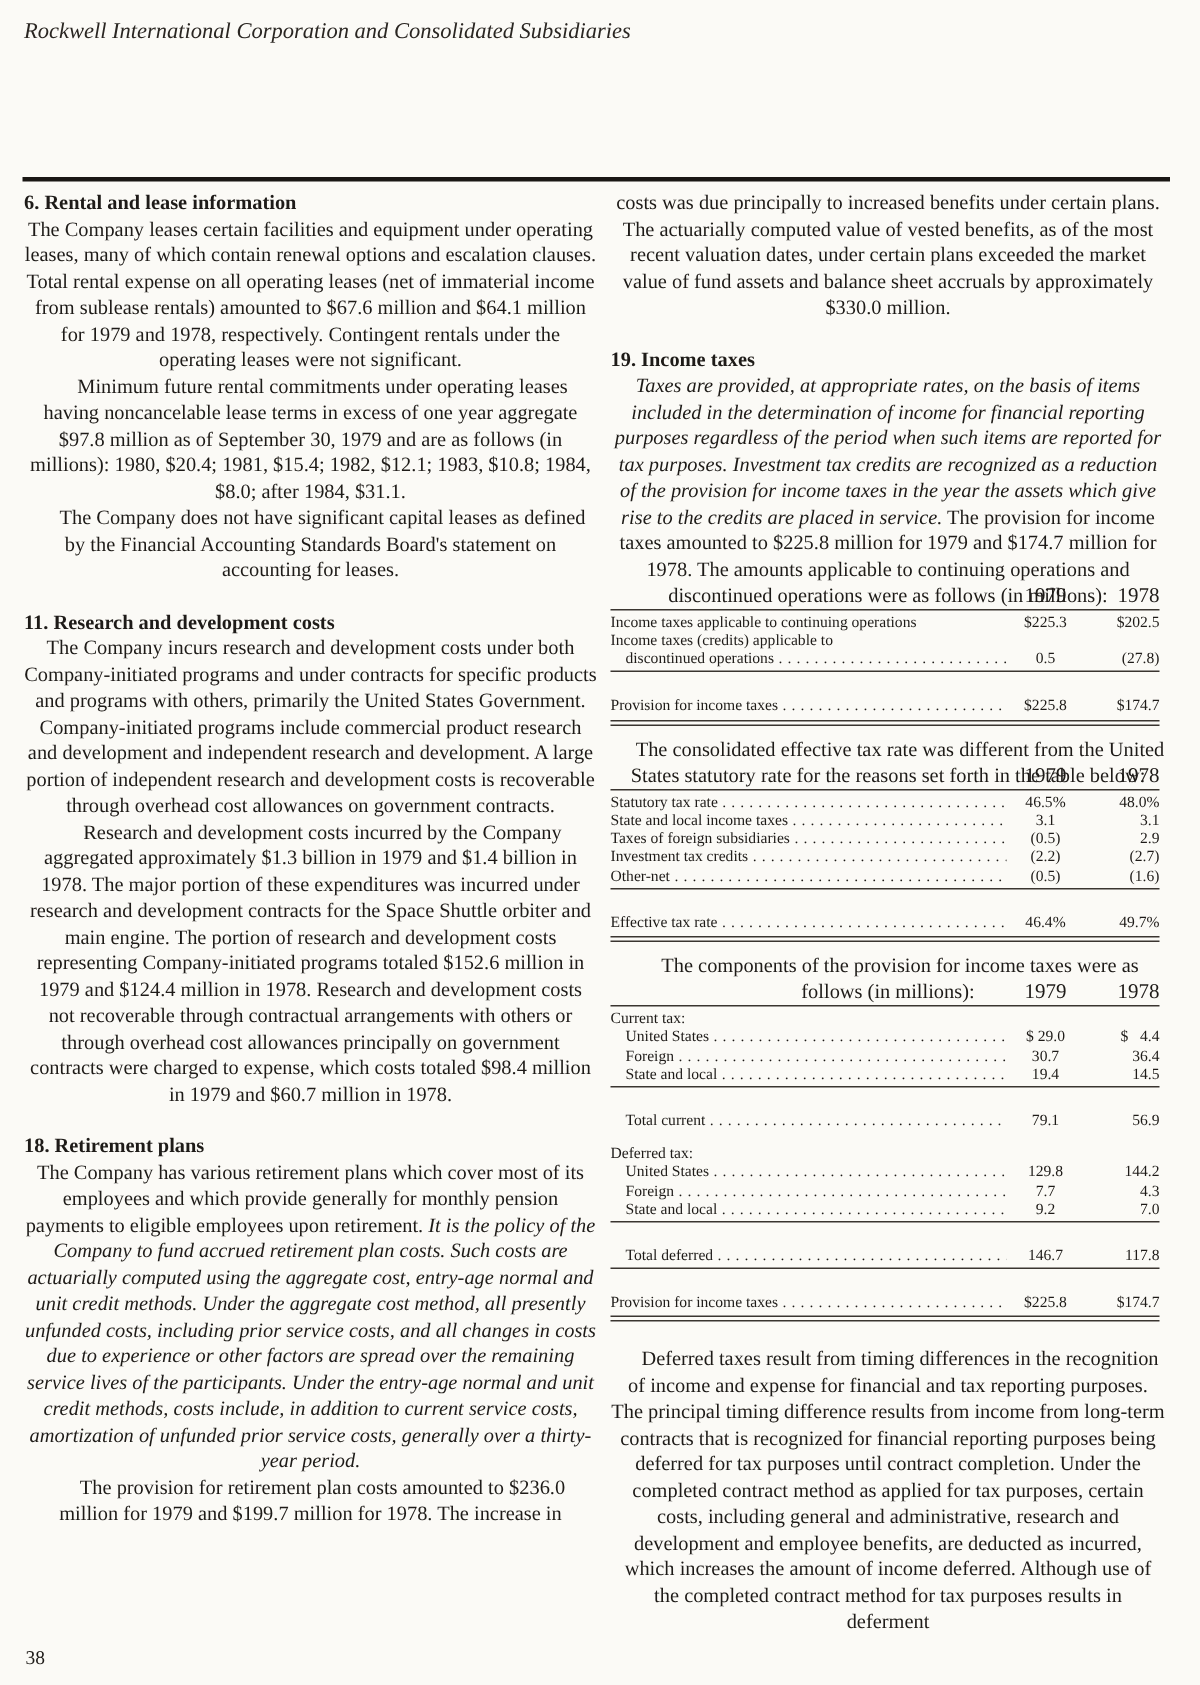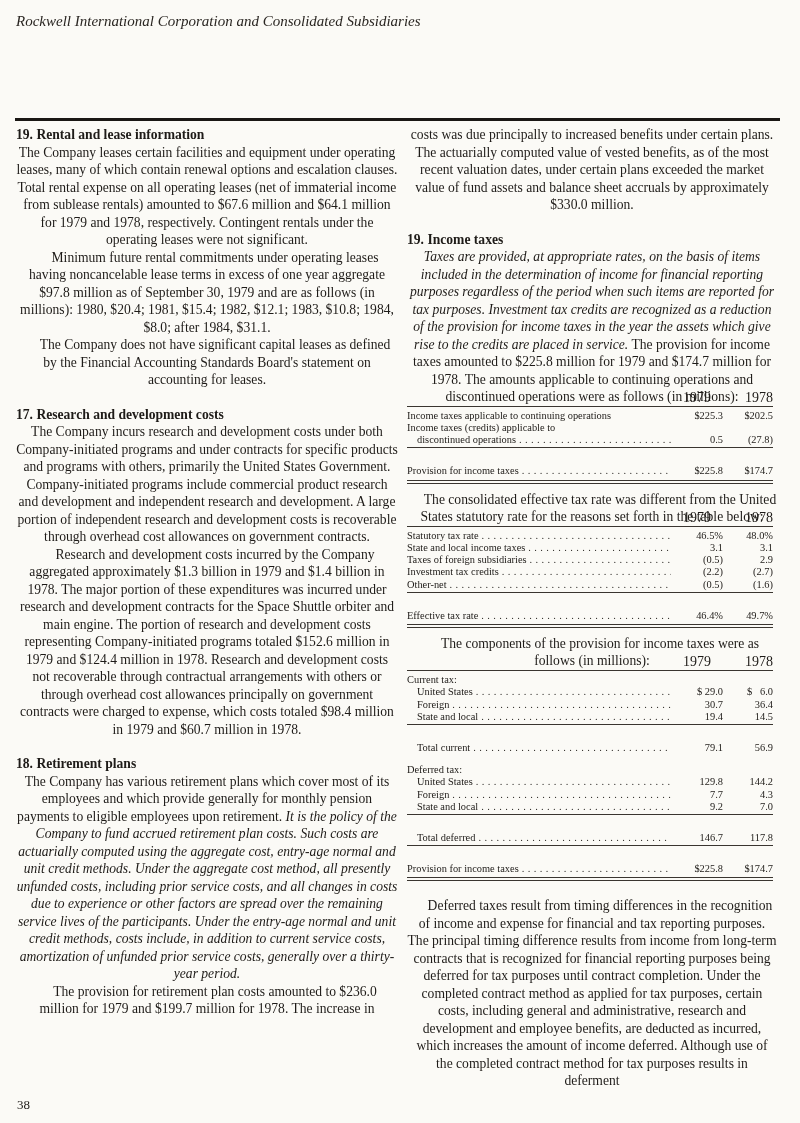--- a/index.html
+++ b/index.html
@@ -39,42 +39,42 @@
   .tbl .yrs span + span { width: 50px; margin-left: 12px; }
   .rule-thin { border-top: 1px solid #3a3530; }
   .rule-double { border-top: 1px solid #3a3530; height: 2px; border-bottom: 1px solid #3a3530; }
   .row { display: flex; white-space: nowrap; }
   .row .lbl { flex: 1; overflow: hidden; position: relative; }
   .row .lbl.dots::after {
     content: " . . . . . . . . . . . . . . . . . . . . . . . . . . . . . . . . . . . . . . . . . . . . . .";
     letter-spacing: 0.4px;
   }
   .row .lbl.sub { padding-left: 10px; }
-  .row .v { width: 52px; text-align: right; }
+  .row .v { width: 52px; text-align: center; }
   .row .v2 { width: 50px; text-align: right; }
   .row.total { border-top: 1px solid #3a3530; padding-top: 17px; margin-top: 1px; }
   .spacer-s { height: 7px; }
   .page-num {
     position: absolute; left: 17px; top: 1097px; font-size: 13px;
   }
 </style>
 </head>
 <body>
 
 <div class="running-head">Rockwell International Corporation and Consolidated Subsidiaries</div>
 <div class="top-rule"></div>
 
 <div class="col col-left">
-  <h2 class="h">19.  Rental and lease information</h2>
+  <h2 class="h">6.  Rental and lease information</h2>
   <p class="p">The Company leases certain facilities and equipment under operating leases, many of which contain renewal options and escalation clauses. Total rental expense on all operating leases (net of immaterial income from sublease rentals) amounted to $67.6 million and $64.1 million for 1979 and 1978, respectively. Contingent rentals under the operating leases were not significant.</p>
   <p class="p indent">Minimum future rental commitments under operating leases having noncancelable lease terms in excess of one year aggregate $97.8 million as of September 30, 1979 and are as follows (in millions): 1980, $20.4; 1981, $15.4; 1982, $12.1; 1983, $10.8; 1984, $8.0; after 1984, $31.1.</p>
   <p class="p indent">The Company does not have significant capital leases as defined by the Financial Accounting Standards Board's statement on accounting for leases.</p>
   <div class="gap"></div>
 
-  <h2 class="h">17.  Research and development costs</h2>
+  <h2 class="h">11.  Research and development costs</h2>
   <p class="p">The Company incurs research and development costs under both Company-initiated programs and under contracts for specific products and programs with others, primarily the United States Government. Company-initiated programs include commercial product research and development and independent research and development. A large portion of independent research and development costs is recoverable through overhead cost allowances on government contracts.</p>
   <p class="p indent">Research and development costs incurred by the Company aggregated approximately $1.3 billion in 1979 and $1.4 billion in 1978. The major portion of these expenditures was incurred under research and development contracts for the Space Shuttle orbiter and main engine. The portion of research and development costs representing Company-initiated programs totaled $152.6 million in 1979 and $124.4 million in 1978. Research and development costs not recoverable through contractual arrangements with others or through overhead cost allowances principally on government contracts were charged to expense, which costs totaled $98.4 million in 1979 and $60.7 million in 1978.</p>
   <div class="gap"></div>
 
   <h2 class="h">18.  Retirement plans</h2>
   <p class="p"><span>The Company has various retirement plans which cover most of its employees and which provide generally for monthly pension payments to eligible employees upon retirement. </span><span class="it">It is the policy of the Company to fund accrued retirement plan costs. Such costs are actuarially computed using the aggregate cost, entry-age normal and unit credit methods. Under the aggregate cost method, all presently unfunded costs, including prior service costs, and all changes in costs due to experience or other factors are spread over the remaining service lives of the participants. Under the entry-age normal and unit credit methods, costs include, in addition to current service costs, amortization of unfunded prior service costs, generally over a thirty-year period.</span></p>
   <p class="p indent">The provision for retirement plan costs amounted to $236.0 million for 1979 and $199.7 million for 1978. The increase in</p>
 </div>
 
 <div class="col col-right">
@@ -166,21 +166,21 @@
       <span>1978</span>
     </div>
     <div class="rule-thin"></div>
     <div style="height:3px"></div>
     <div class="row">
       <span class="lbl">Current tax:</span>
     </div>
     <div class="row">
       <span class="lbl sub dots">United States</span>
       <span class="v">$ 29.0</span>
-      <span class="v2" style="white-space:pre">$   6.0</span>
+      <span class="v2" style="white-space:pre">$   4.4</span>
     </div>
     <div class="row">
       <span class="lbl sub dots">Foreign</span>
       <span class="v">30.7</span>
       <span class="v2">36.4</span>
     </div>
     <div class="row">
       <span class="lbl sub dots">State and local</span>
       <span class="v">19.4</span>
       <span class="v2">14.5</span>

